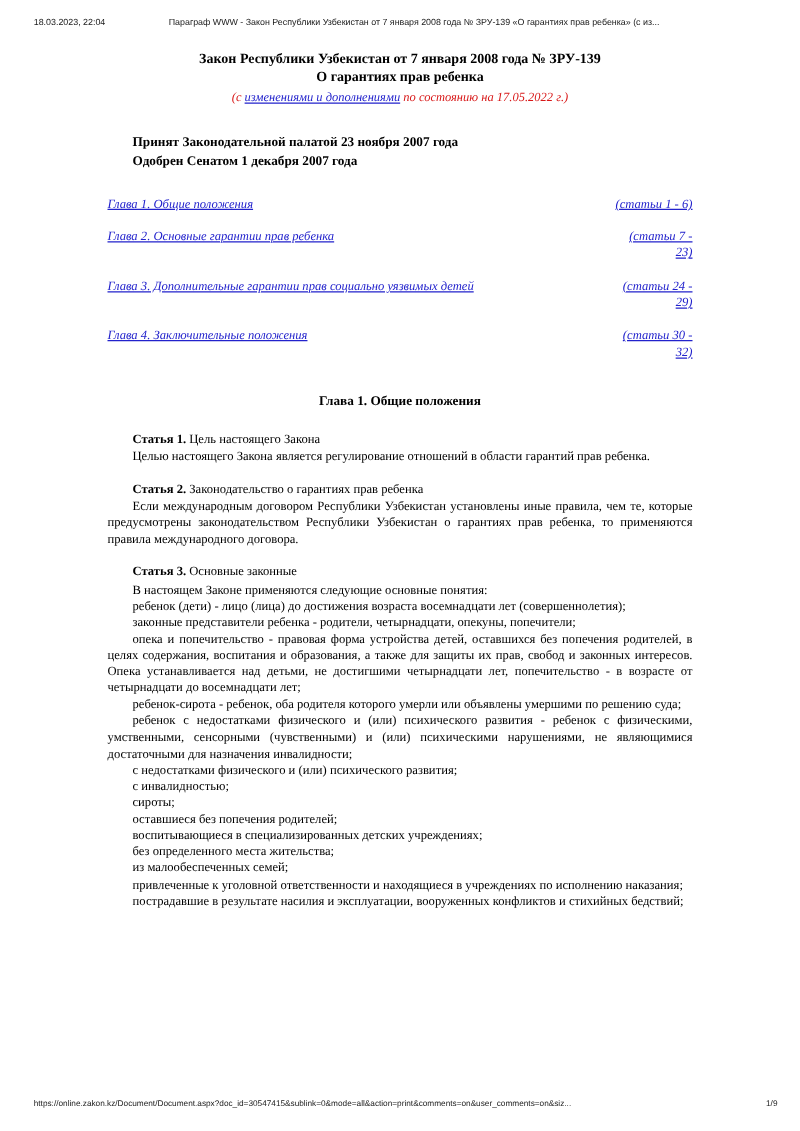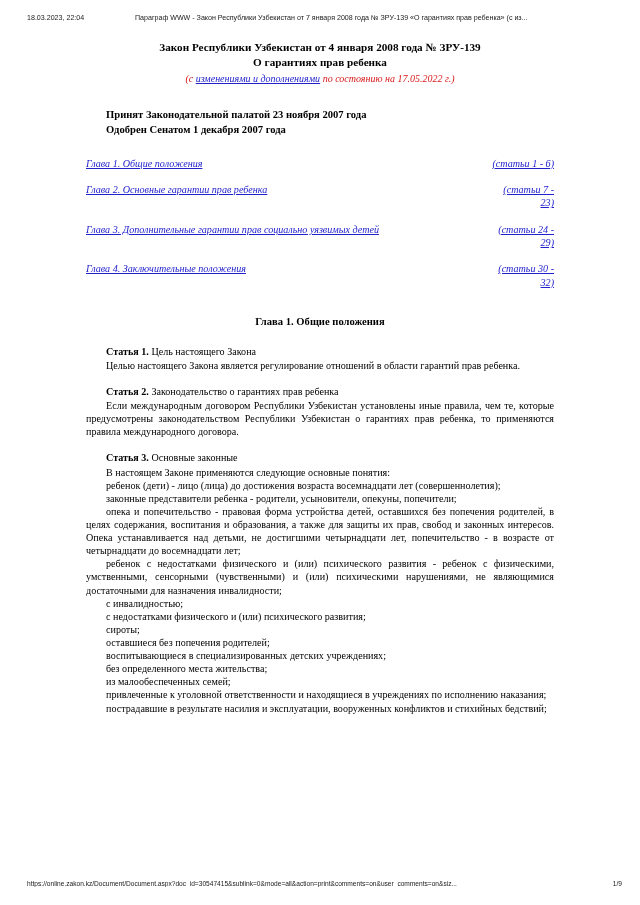--- a/index.html
+++ b/index.html
@@ -160,21 +160,21 @@
 <body>
 
 <div class="print-header">
   <span class="hdr-date">18.03.2023, 22:04</span>
   <span class="hdr-title">Параграф WWW - Закон Республики Узбекистан от 7 января 2008 года № ЗРУ-139 «О гарантиях прав ребенка» (с из...</span>
 </div>
 
 <div class="page">
 
   <div class="doc-title">
-    <span>Закон Республики Узбекистан от 4 января 2008 года № ЗРУ-139</span>
+    <span>Закон Республики Узбекистан от 7 января 2008 года № ЗРУ-139</span>
     <span class="line2">О гарантиях прав ребенка</span>
   </div>
 
   <div class="amend-line"><span>(с </span><a href="#">изменениями и дополнениями</a><span> по состоянию на 17.05.2022 г.)</span></div>
 
   <div class="adoption">
     <div>Принят Законодательной палатой 23 ноября 2007 года</div>
     <div>Одобрен Сенатом 1 декабря 2007 года</div>
   </div>
 
@@ -229,25 +229,26 @@
     <div class="article-title"><b>Статья 2.</b><span> Законодательство о гарантиях прав ребенка</span></div>
     <p class="para">Если международным договором Республики Узбекистан установлены иные правила, чем те, которые предусмотрены законодательством Республики Узбекистан о гарантиях прав ребенка, то применяются правила международного договора.</p>
   </div>
 
   <div class="article">
     <div class="article-title"><b>Статья 3.</b><span> Основные законные</span></div>
     <p class="para">В настоящем Законе применяются следующие основные понятия:</p>
 
     <div class="defs">
       <p class="para">ребенок (дети) - лицо (лица) до достижения возраста восемнадцати лет (совершеннолетия);</p>
-      <p class="para">законные представители ребенка - родители, усыновители, опекуны, попечители;</p>
+      <p class="para">законные представители ребенка - родители, четырнадцати, опекуны, попечители;</p>
       <p class="para">опека и попечительство - правовая форма устройства детей, оставшихся без попечения родителей, в целях содержания, воспитания и образования, а также для защиты их прав, свобод и законных интересов. Опека устанавливается над детьми, не достигшими четырнадцати лет, попечительство - в возрасте от четырнадцати до восемнадцати лет;</p>
+      <p class="para">ребенок-сирота - ребенок, оба родителя которого умерли или объявлены умершими по решению суда;</p>
       <p class="para">ребенок с недостатками физического и (или) психического развития - ребенок с физическими, умственными, сенсорными (чувственными) и (или) психическими нарушениями, не являющимися достаточными для назначения инвалидности;</p>
+      <p class="para">с недостатками физического и (или) психического развития;</p>
       <p class="para">с инвалидностью;</p>
-      <p class="para">с недостатками физического и (или) психического развития;</p>
       <p class="para">сироты;</p>
       <p class="para">оставшиеся без попечения родителей;</p>
       <p class="para">воспитывающиеся в специализированных детских учреждениях;</p>
       <p class="para">без определенного места жительства;</p>
       <p class="para">из малообеспеченных семей;</p>
       <p class="para">привлеченные к уголовной ответственности и находящиеся в учреждениях по исполнению наказания;</p>
       <p class="para">пострадавшие в результате насилия и эксплуатации, вооруженных конфликтов и стихийных бедствий;</p>
     </div>
   </div>
 

